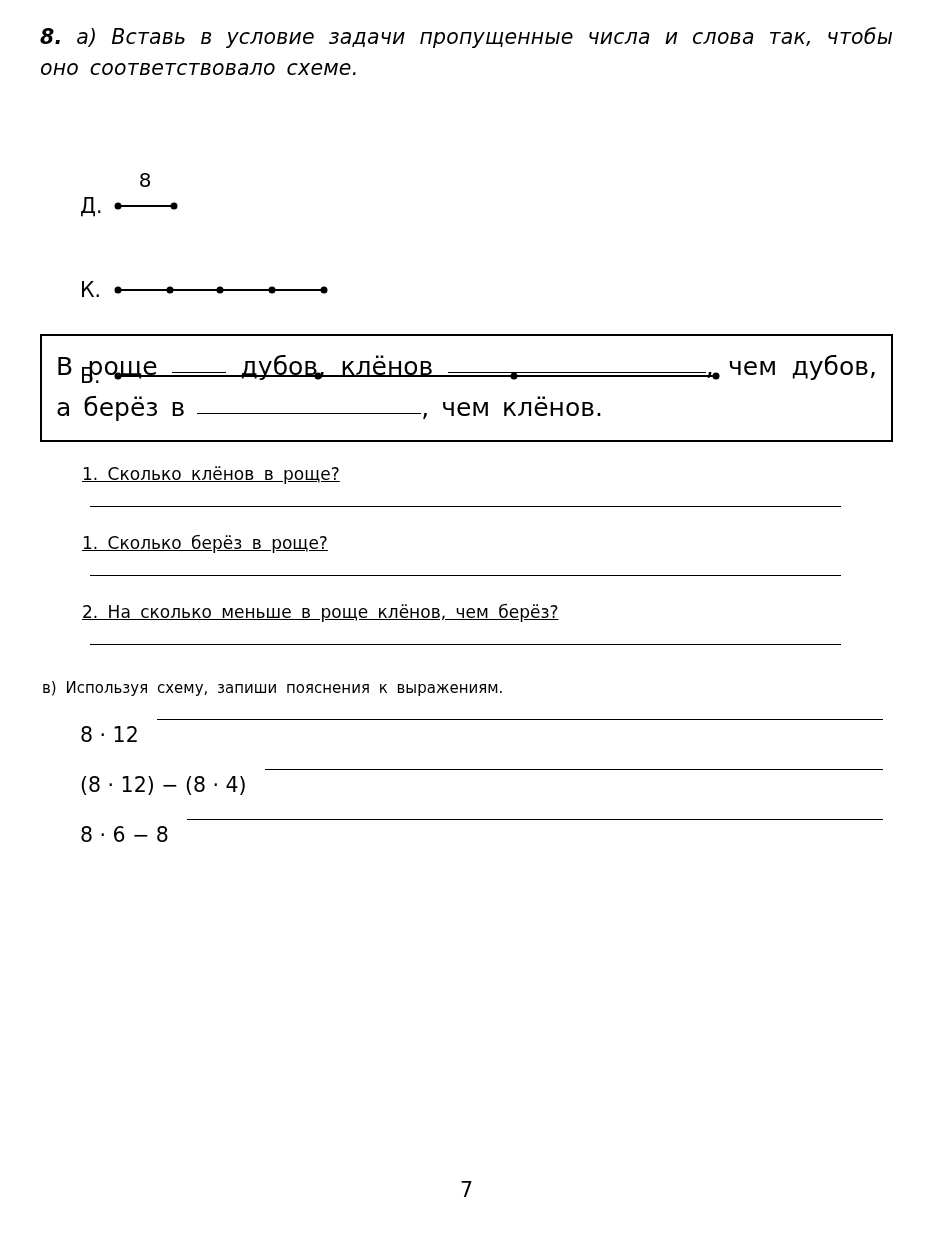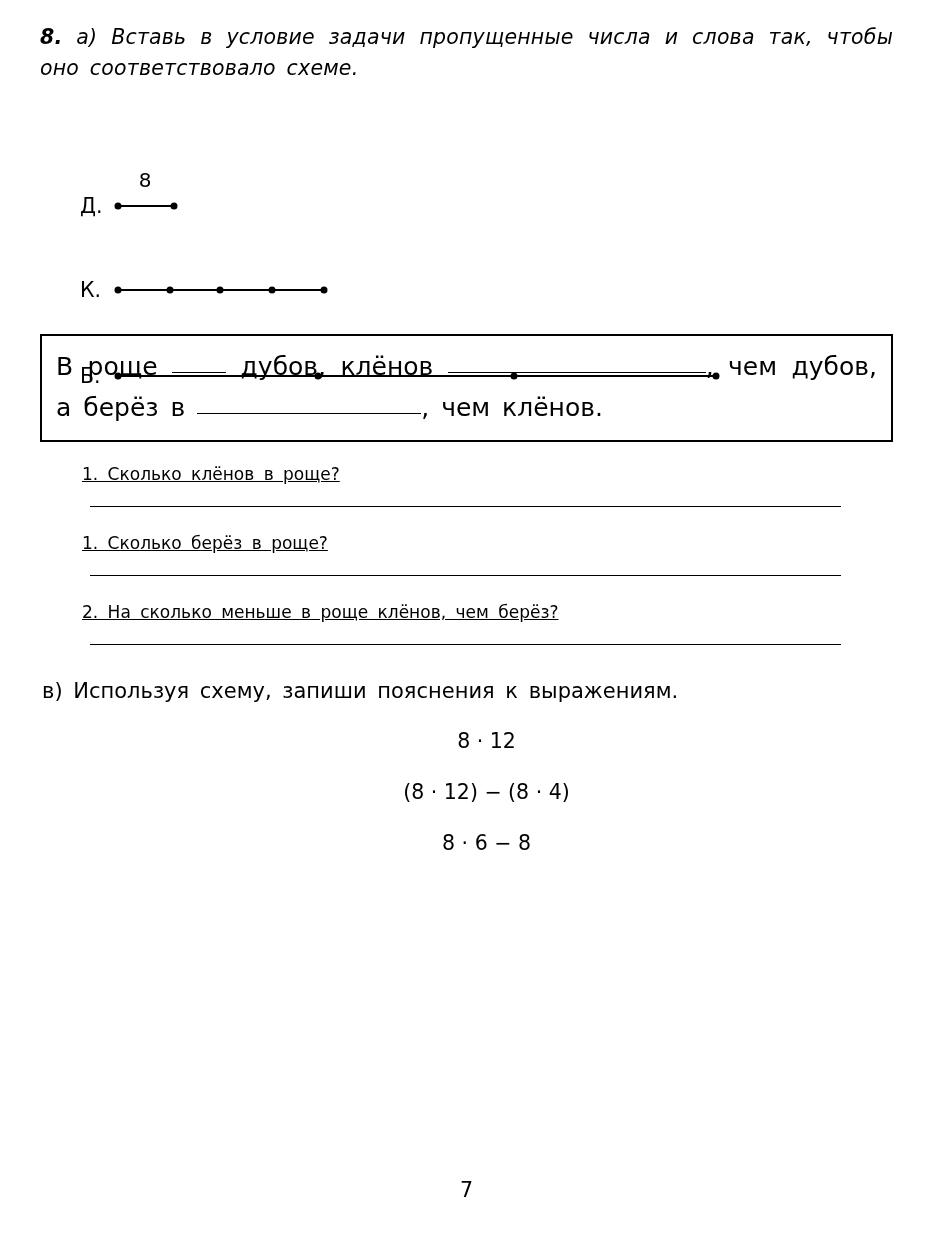--- a/index.html
+++ b/index.html
@@ -132,30 +132,29 @@
     text-decoration: underline;
   }
   .answer-rule {
     border-bottom: 1.8px solid #000;
     margin: 22px 52px 26px 50px;
     height: 0;
   }
 
   
   .part-v-intro {
-    font-size: 21px;
+    font-size: 15px;
     margin: 34px 0 16px 0;
     word-spacing: 4px;
     padding-left: 2px;
   }
   .expr-row {
     display: flex;
-    align-items: center;
+    align-items: flex-start;
     margin: 26px 0 0 40px;
-    flex-direction: column;
   }
   .expr-text {
     font-size: 20.5px;
     white-space: nowrap;
   }
   .expr-rule {
     flex: 1;
     border-bottom: 1.8px solid #000;
     margin-left: 18px;
     margin-right: 10px;

